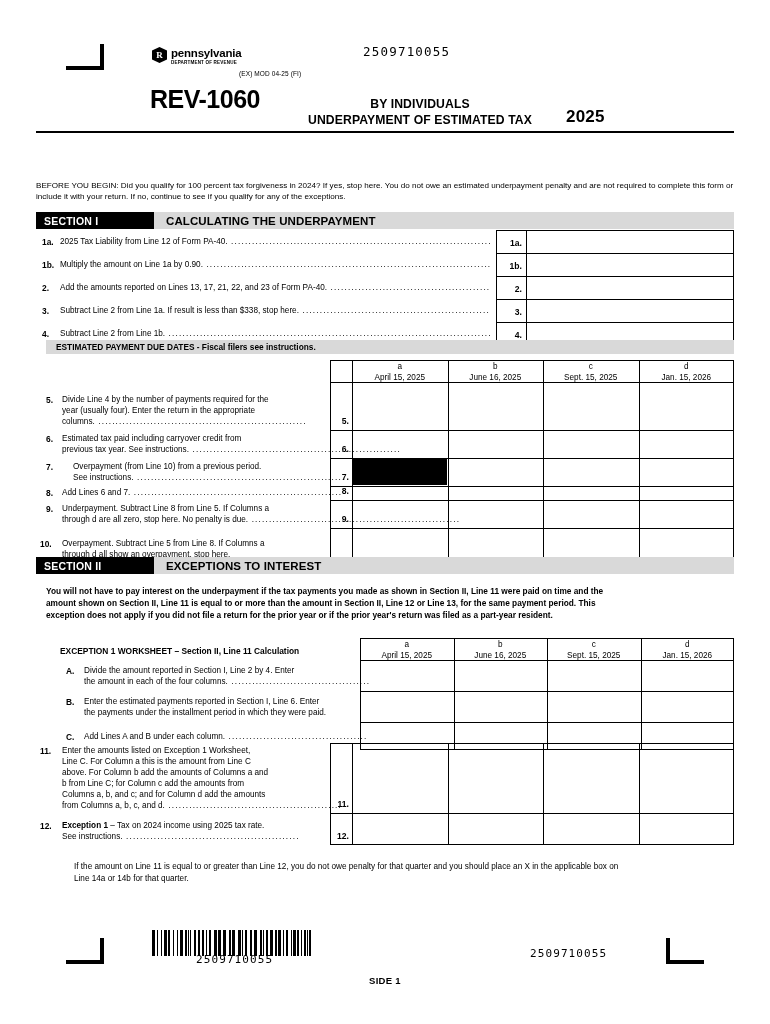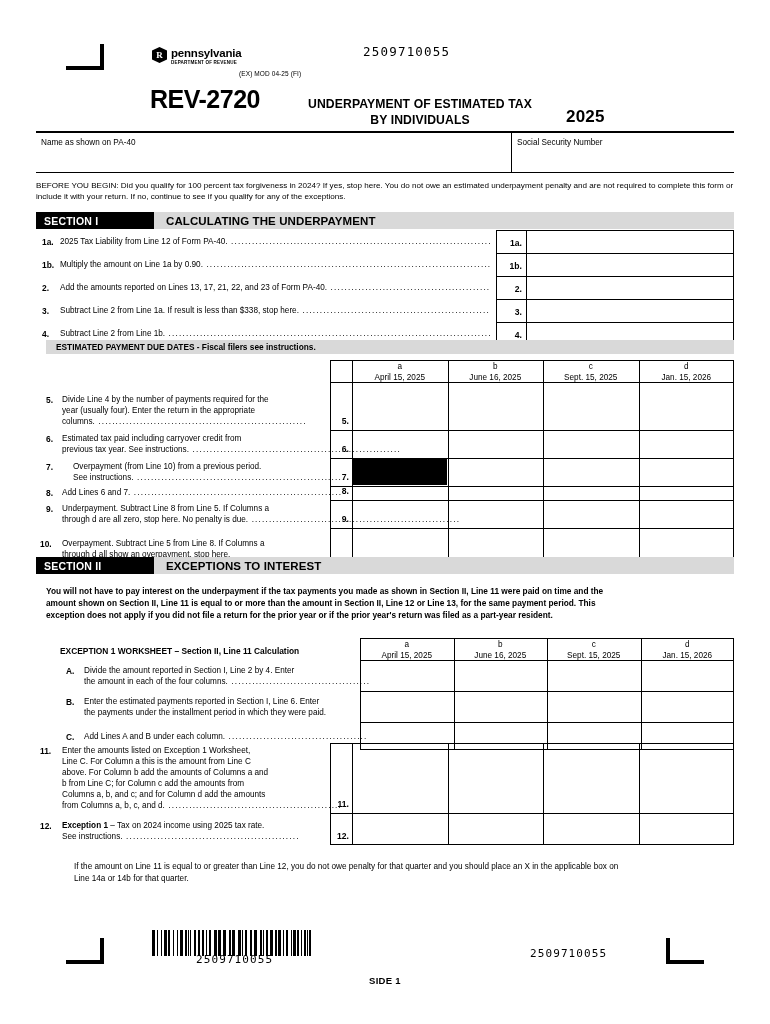--- a/index.html
+++ b/index.html
@@ -177,36 +177,29 @@
       <div class="keystone">
           <span>R</span>
         </div>
       <div class="logo-txt">
         <div class="pa">pennsylvania</div>
         <div class="dor">DEPARTMENT OF REVENUE</div>
       </div>
     </div>
   </div>
   <div class="modcode">(EX) MOD 04-25 (FI)</div>
-  <div class="formno">REV-2720</div>
+  <div class="formno">REV-1060</div>
   <div class="barnum-top">2509710055</div>
   <div class="title-block">
+    <div>BY INDIVIDUALS</div>
     <div>UNDERPAYMENT OF ESTIMATED TAX</div>
-    <div>BY INDIVIDUALS</div>
   </div>
   <div class="year">2025</div>
   <div class="hdr-rule"></div>
 
-  <div class="namebox">
-    <div class="divider"></div>
-    <div class="lbl n">Name as shown on PA-40</div>
-    <div class="lbl s">Social Security Number</div>
-    <div style="position:absolute;left:5px;top:18px;width:460px;height:18px;font-size:9px;"></div>
-    <div style="position:absolute;left:481px;top:18px;width:245px;height:18px;font-size:9px;"></div>
-  </div>
 
   <div class="byb">
     <b>BEFORE YOU BEGIN:</b><span> Did you qualify for 100 percent tax forgiveness in 2024? If yes, stop here. You do not owe an estimated underpayment penalty and are not required to complete this form or include it with your return. If no, continue to see if you qualify for any of the exceptions.</span>
   </div>
 
   <div class="secbar" style="top:212px;border-radius:6px;">
     <div class="blk">SECTION I</div>
     <div class="gry">CALCULATING THE UNDERPAYMENT</div>
   </div>
 

